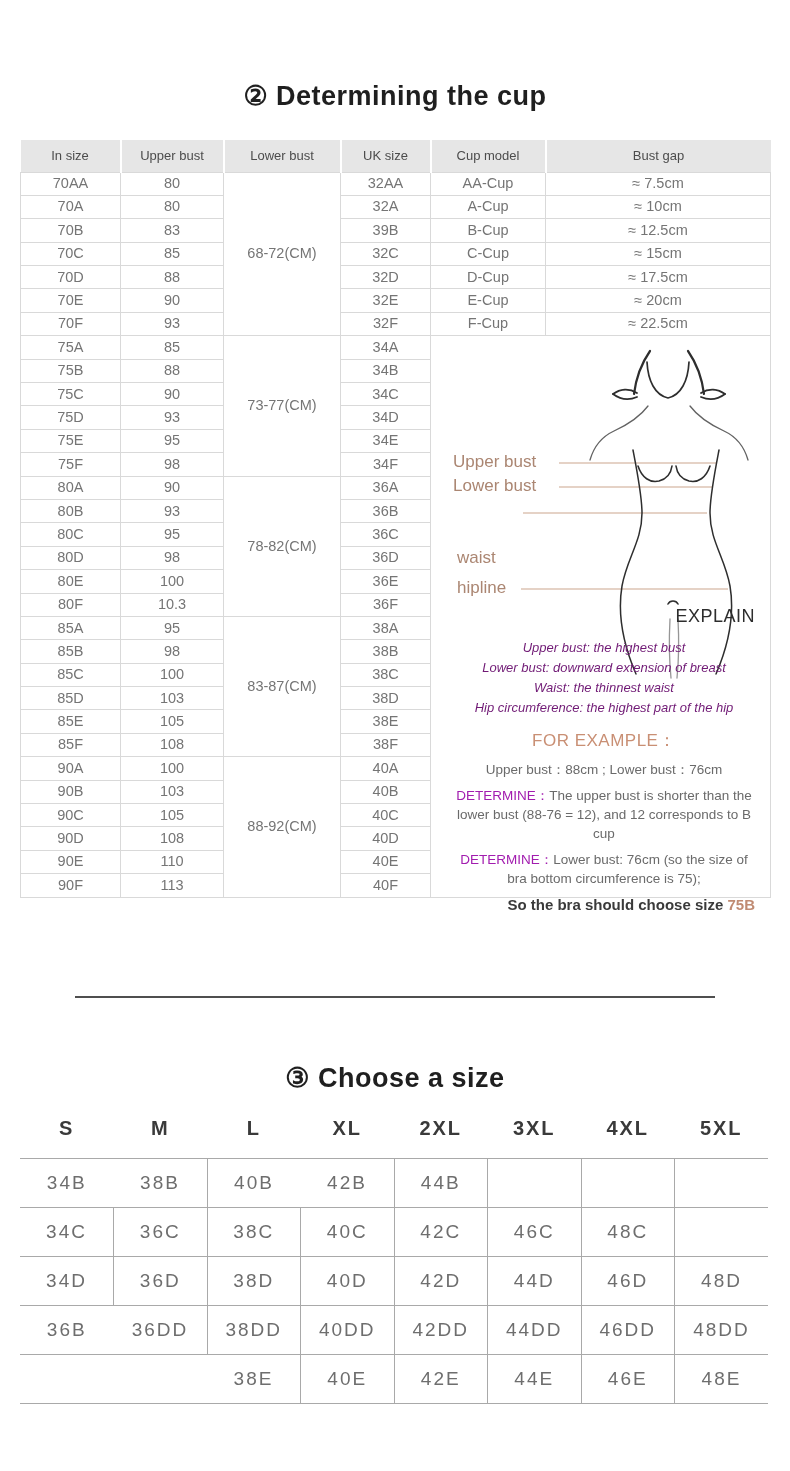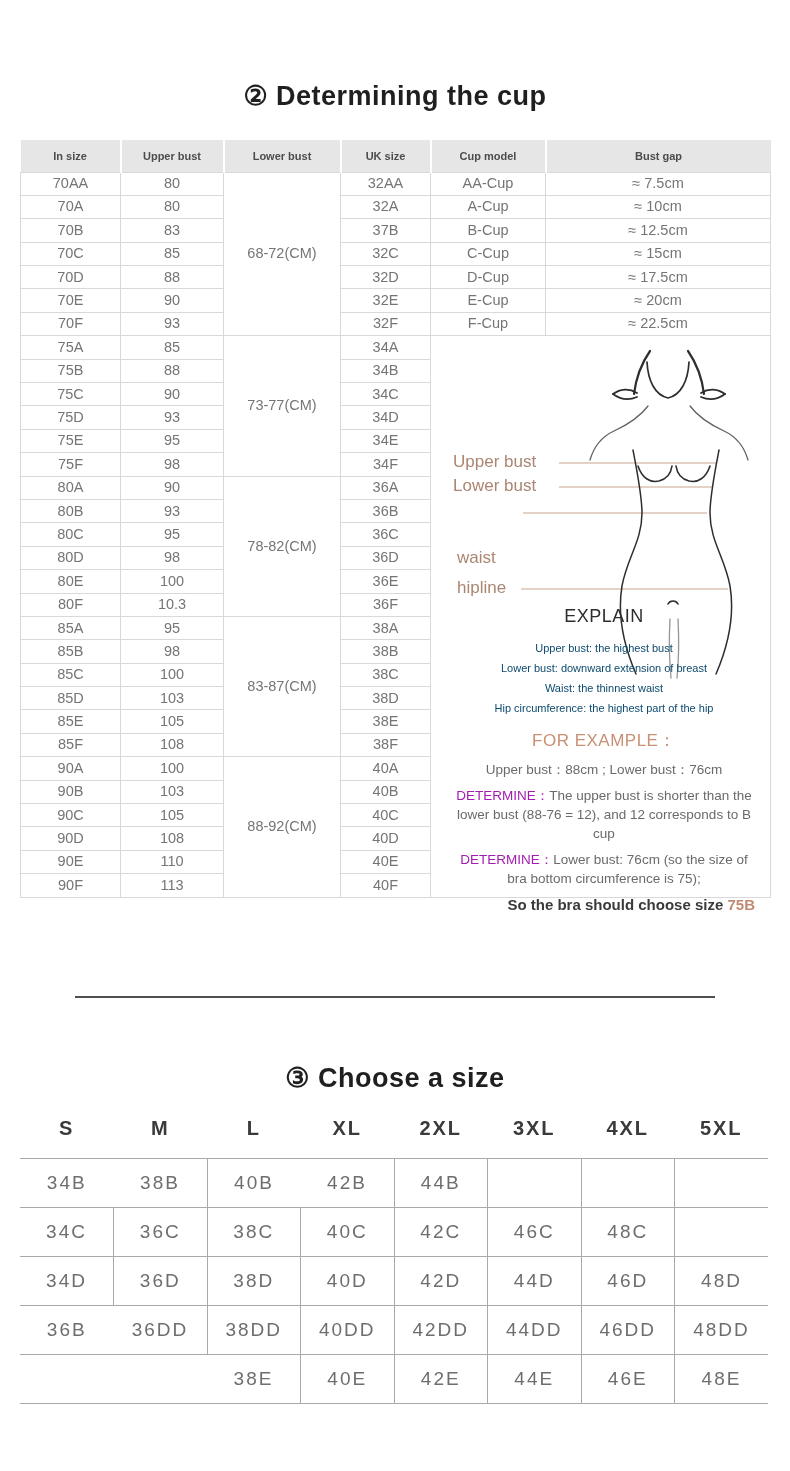--- a/index.html
+++ b/index.html
@@ -16,21 +16,21 @@
   }
   #title-cup  { top:62px; }
   #title-size { top:1044px; }
 
   
   #cup-table {
     position:absolute; left:20px; top:140px; width:750px;
     border-collapse:collapse; table-layout:fixed;
   }
   #cup-table th {
-    background:#e6e6e6; color:#4c4c4c; font-size:11px; font-weight:bold;
+    background:#e6e6e6; color:#4c4c4c; font-size:13px; font-weight:normal;
     height:32px; padding:0; border-left:2px solid #ffffff;
   }
   #cup-table th:first-child { border-left:none; }
   #cup-table td {
     border:1px solid #d9d9d9; color:#757575; font-size:14.5px;
     text-align:center; vertical-align:middle; height:23.4px; padding:0; line-height:1.05;
   }
   #cup-table td.c-diag { vertical-align:top; padding:0; }
 
   
@@ -41,22 +41,22 @@
   }
   #lbl-upper { left:22px; top:455px; }
   #lbl-lower { left:22px; top:479px; }
   #lbl-waist { left:26px; top:505px;margin-top:46px; }
   #lbl-hip   { left:26px; top:581px; }
   .d-label { top:auto; } 
   #lbl-upper { top:117px; } #lbl-lower { top:141px; }
   #lbl-waist { top:167px; } #lbl-hip { top:243px; }
 
   .d-text { position:absolute; left:22px; top:271px; width:302px; }
-  .ex-head { font-size:18px; color:#2d2d2d; margin:0 0 12px 0; letter-spacing:0.5px; }
-  .ex-line { font-size:11px; color:#0c4a6e; line-height:20px; }
+  .ex-head { font-size:18px; color:#2d2d2d; margin:0 0 12px 0; letter-spacing:0.5px;text-align:right; }
+  .ex-line { font-size:13px; color:#701a75; line-height:20px;font-style:italic; }
   .fe-head { font-size:17px; font-weight:normal; color:#c98f74; margin:14px 0 10px 0; letter-spacing:0.5px; }
   .fe-line { font-size:13.5px; color:#6a6a6a; margin:0 0 7px 0; line-height:19px; }
   .fe-label { color:#a21caf; }
   .fe-conclusion { font-size:15px; font-weight:bold; color:#3a3a3a; margin-top:9px;text-align:right; }
   .fe-size { color:#c08b72; }
 
   
   #divider { position:absolute; left:75px; top:996px; width:640px; height:2px; background:#4f4f4f; }
 
   
@@ -110,21 +110,21 @@
       <tr>
         <td class="c-in">70A</td>
         <td class="c-up">80</td>
         <td class="c-uk">32A</td>
         <td class="c-cup">A-Cup</td>
         <td class="c-gap">≈  10cm</td>
       </tr>
       <tr>
         <td class="c-in">70B</td>
         <td class="c-up">83</td>
-        <td class="c-uk">37B</td>
+        <td class="c-uk">39B</td>
         <td class="c-cup">B-Cup</td>
         <td class="c-gap">≈  12.5cm</td>
       </tr>
       <tr>
         <td class="c-in">70C</td>
         <td class="c-up">85</td>
         <td class="c-uk">32C</td>
         <td class="c-cup">C-Cup</td>
         <td class="c-gap">≈  15cm</td>
       </tr>

